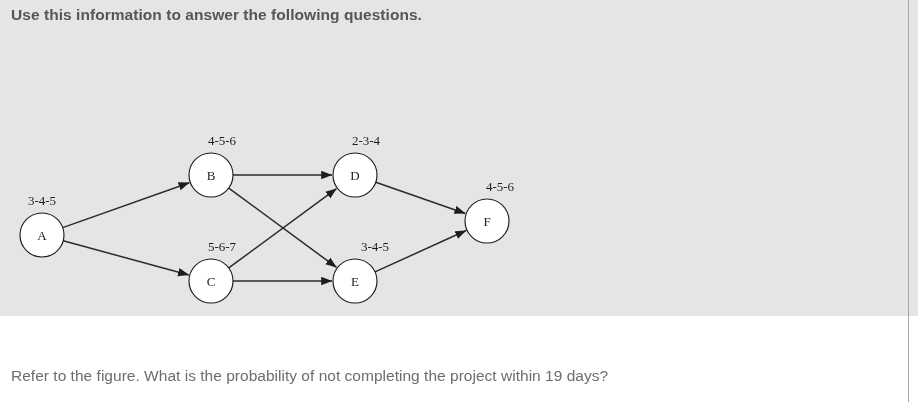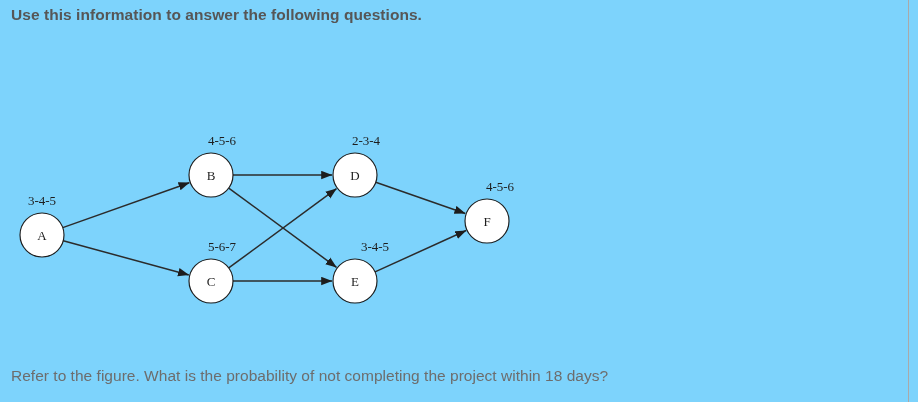--- a/index.html
+++ b/index.html
@@ -11,22 +11,22 @@
     width: 918px;
     height: 402px;
     position: relative;
     overflow: hidden;
     font-family: "Liberation Sans", sans-serif;
   }
   #page {
     position: absolute;
     left: 0; top: 0;
     width: 918px;
-    height: 402px;
-    background: #7dd3fc;
+    height: 316px;
+    background: #e5e5e5;
     box-sizing: border-box;
   }
   .right-rule {
     position: absolute;
     left: 908px;
     top: 0;
     width: 1px;
     height: 402px;
     background: #a9a9a9;
   }
@@ -152,17 +152,17 @@
           <text x="42" y="85" class="duration-label">3-4-5</text>
           <text x="222" y="25" class="duration-label">4-5-6</text>
           <text x="222" y="131" class="duration-label">5-6-7</text>
           <text x="366" y="25" class="duration-label">2-3-4</text>
           <text x="375" y="131" class="duration-label">3-4-5</text>
           <text x="500" y="71" class="duration-label">4-5-6</text>
         </g>
     </svg>
   </div>
 
-  <div class="question-text">Refer to the figure. What is the probability of not completing the project within 18 days?</div>
+  <div class="question-text">Refer to the figure. What is the probability of not completing the project within 19 days?</div>
 
   <div class="right-rule"></div>
 
 </div>
 
 </body></html>

